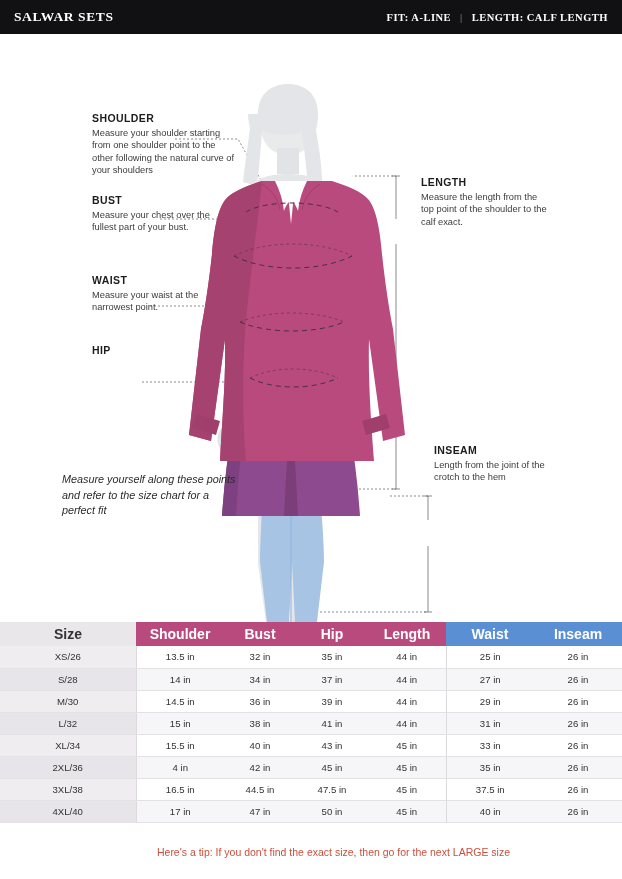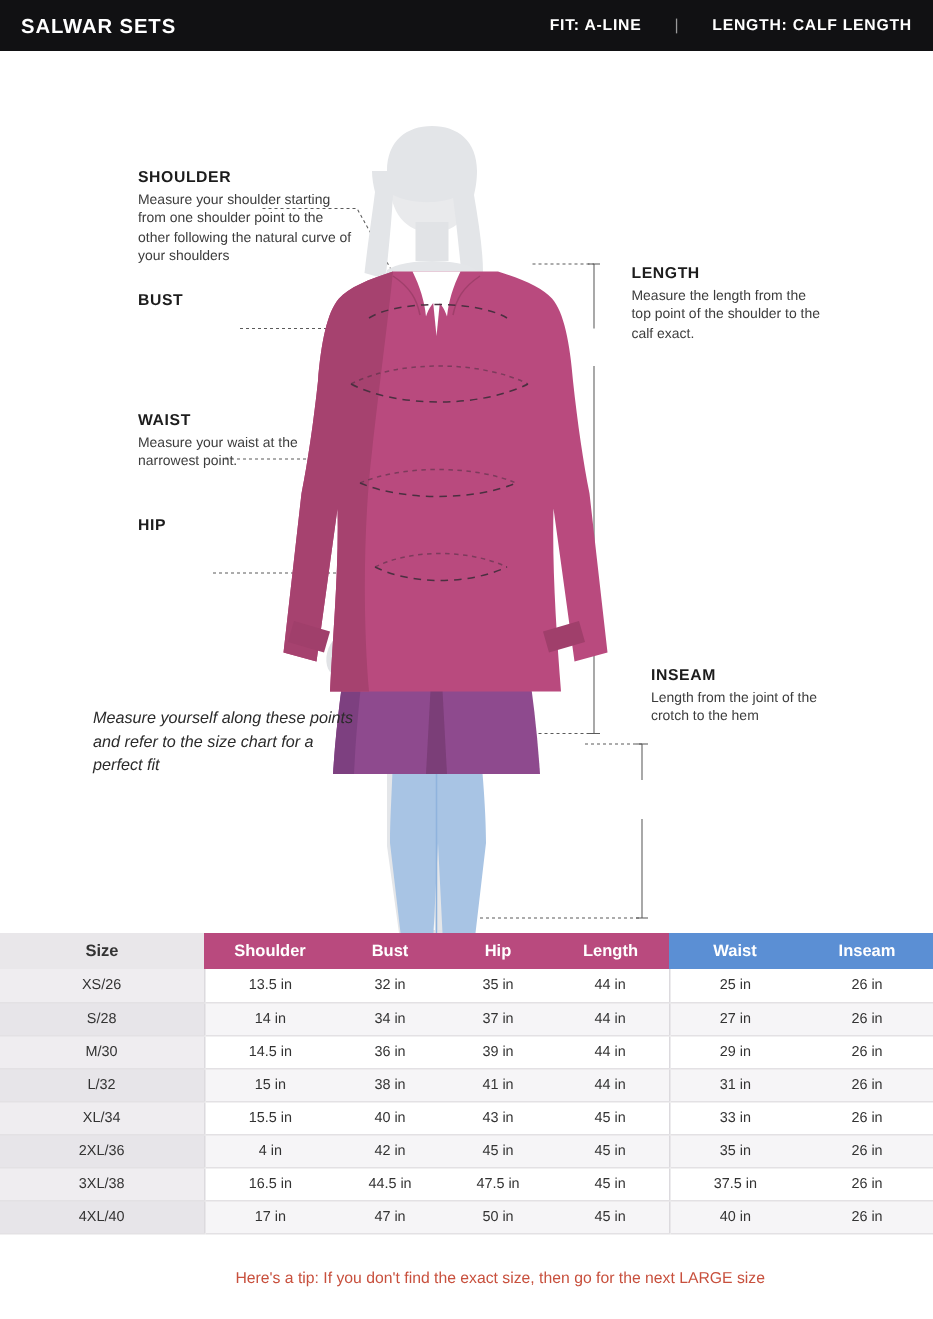--- a/index.html
+++ b/index.html
@@ -17,27 +17,28 @@
 
   
   .topbar {
     position: absolute; top: 0; left: 0;
     width: 622px; height: 34px;
     background: #111113;
     color: #ffffff;
     display: flex; align-items: center;
     justify-content: space-between;
     padding: 16px 14px;
+    font-family: Liberation Serif, serif;
   }
   .topbar-title {
     font-size: 13.5px; font-weight: bold; letter-spacing: 0.6px;
   }
   .topbar-right {
     font-size: 10.5px; font-weight: bold; letter-spacing: 0.5px;
-    display: flex; align-items: center; gap: 22px;
+    display: flex; align-items: center; gap: 9px;
   }
   .topbar-sep { color: #9a9a9a; font-weight: normal; }
 
   
   .illus {
     position: absolute; top: 34px; left: 0;
     width: 622px; height: 588px;
     background: #ffffff;
   }
   .illus svg { display: block; }
@@ -76,21 +77,21 @@
     height: 22px;
     border: none;
   }
   thead tr.hdr1 th {
     background: #121214; color: #ffffff;
     font-size: 10px; font-weight: bold; letter-spacing: 0.4px;
     height: 24px;
   }
   thead tr.hdr2 th {
     font-weight: bold; color: #ffffff; height: 24px;
-    font-size: 11px;
+    font-size: 14px;
   }
   .c-size  { background: #e9e7ea; color: #333 !important; }
   .c-pink  { background: #b94a7e; }
   .c-blue  { background: #5b8fd4; }
 
   tbody tr td { background: #ffffff; color: #333; border-bottom: 1px solid #e3e1e4; }
   tbody tr:nth-child(even) td { background: #f6f5f7; }
   tbody td.sizecol { background: #efedf0 !important; }
   tbody tr:nth-child(even) td.sizecol { background: #e7e5e9 !important; }
   td.divider-left { border-left: 1px solid #dcdade; }
@@ -210,20 +211,21 @@
     </g>
   </svg>
 
   <div class="lbl" style="left:92px; top:78px; width:146px;">
     <div class="hd">SHOULDER</div>
     <div class="bd">Measure your shoulder starting from one shoulder point to the other following the natural curve of your shoulders</div>
   </div>
 
   <div class="lbl" style="left:92px; top:160px; width:130px;">
     <div class="hd">BUST</div>
+    <div class="bd">Measure your chest over the fullest part of your bust.</div>
   </div>
 
   <div class="lbl" style="left:92px; top:240px; width:118px;">
     <div class="hd">WAIST</div>
     <div class="bd">Measure your waist at the narrowest point.</div>
   </div>
 
   <div class="lbl" style="left:92px; top:310px; width:118px;">
     <div class="hd">HIP</div>
   </div>

